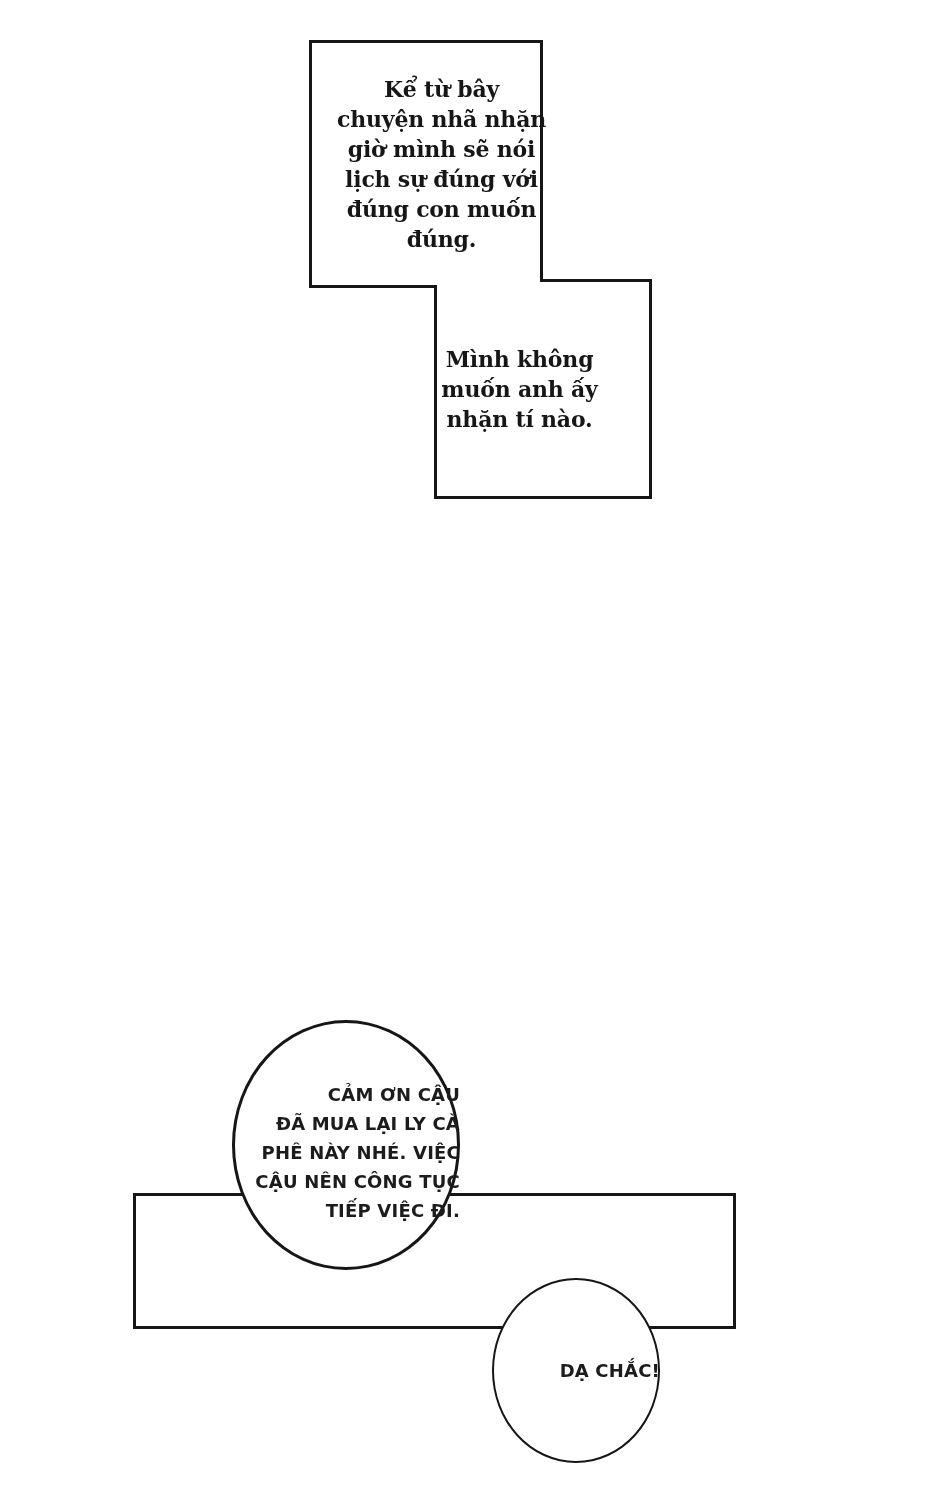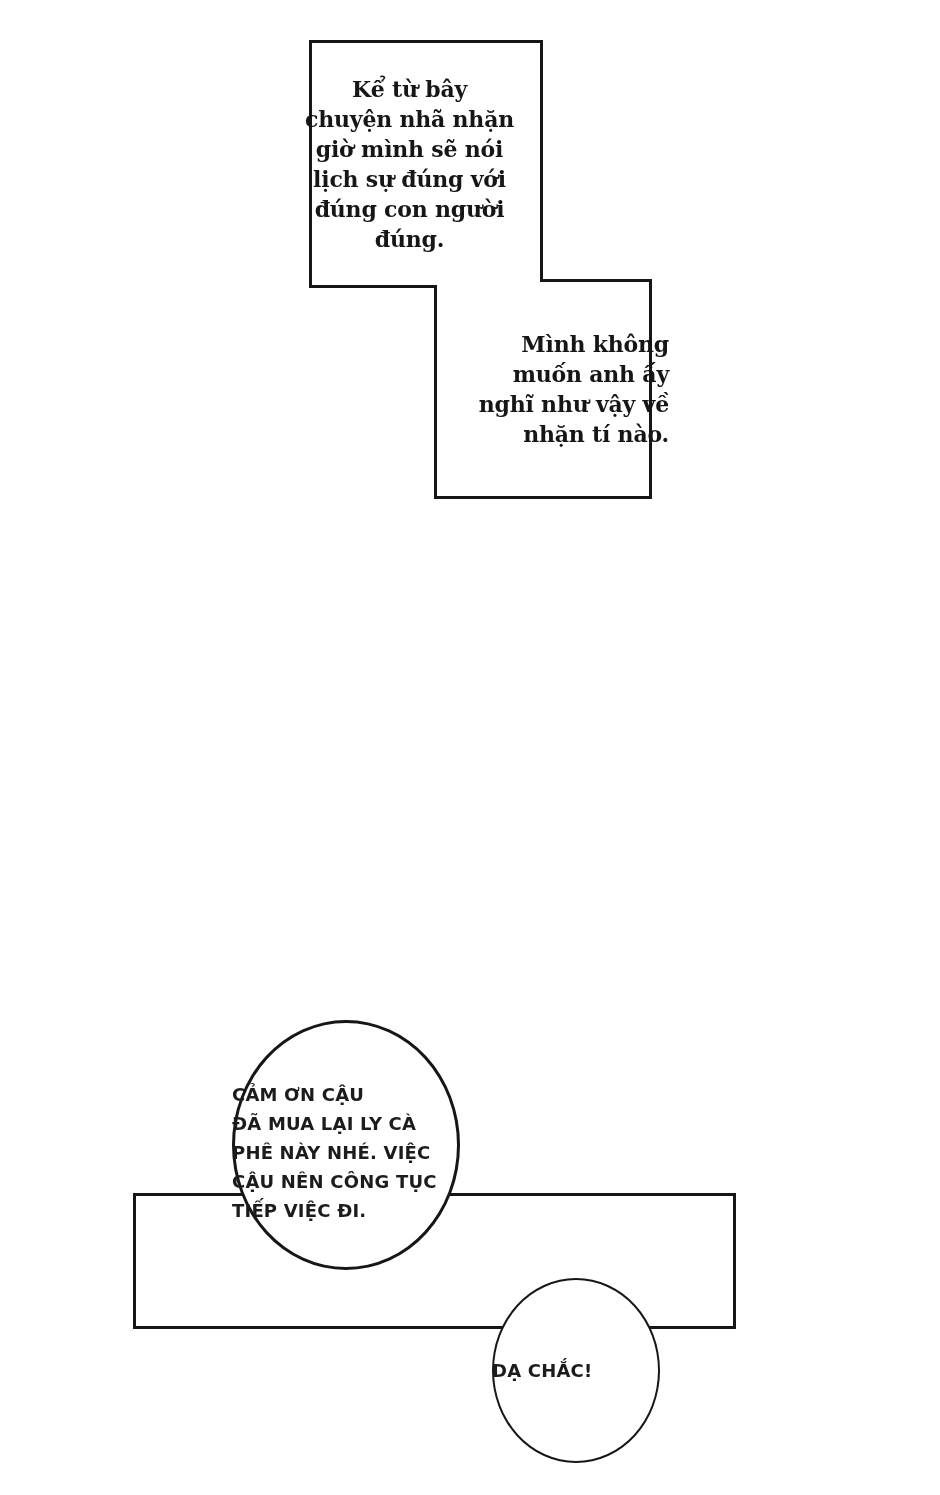--- a/index.html
+++ b/index.html
@@ -37,22 +37,22 @@
     align-items: center;
     justify-content: center;
     text-align: center;
     color: #161616;
     font-family: "DejaVu Serif", serif;
     font-weight: bold;
     font-size: 22px;
     line-height: 30px;
     letter-spacing: -0.2px;
   }
-  .box1-text { left: 309px; top: 40px;  width: 201px; height: 248px; }
-  .box2-text { left: 458px; top: 279px; width: 211px; height: 220px; align-items: flex-end; }
+  .box1-text { left: 309px; top: 40px;  width: 201px; height: 248px; padding-left: 32px; }
+  .box2-text { left: 414px; top: 279px; width: 211px; height: 220px; }
 
   
   .panel-rect {
     position: absolute;
     left: 133px; top: 1193px;
     width: 603px; height: 136px;
     background: #ffffff;
     border: 3px solid #161616;
     box-sizing: border-box;
     z-index: 1;
@@ -66,21 +66,21 @@
     z-index: 2;
   }
   .bubble-oval   { left: 232px; top: 1020px; width: 228px; height: 250px; }
   .bubble-circle { left: 492px; top: 1278px; width: 168px; height: 185px; border-width: 2.5px; }
 
   .bubble-text {
     position: absolute;
     z-index: 3;
     display: flex;
     flex-direction: column;
-    align-items: flex-start;
+    align-items: flex-end;
     justify-content: center;
     text-align: center;
     color: #1c1c1c;
     font-family: "DejaVu Sans", sans-serif;
     font-weight: bold;
     font-size: 18px;
     line-height: 29px;
     letter-spacing: 0.2px;
   }
   .oval-text   { left: 232px; top: 1020px; width: 228px; height: 250px; padding-top: 14px; box-sizing: border-box; }
@@ -97,28 +97,27 @@
   <div class="panel-border box2-border"></div>
 
   <div class="panel-fill box1-fill"></div>
   <div class="panel-fill box2-fill"></div>
 
   <div class="box-text box1-text">
     <div class="text-line">Kể từ bây</div>
     <div class="text-line">chuyện nhã nhặn</div>
     <div class="text-line">giờ mình sẽ nói</div>
     <div class="text-line">lịch sự đúng với</div>
-    <div class="text-line">đúng con người</div>
+    <div class="text-line">đúng con muốn</div>
     <div class="text-line">đúng.</div>
   </div>
 
   <div class="box-text box2-text">
     <div class="text-line">Mình không</div>
     <div class="text-line">muốn anh ấy</div>
-    <div class="text-line">nghĩ như vậy về</div>
     <div class="text-line">nhặn tí nào.</div>
   </div>
 
   <div class="panel-rect"></div>
 
   <div class="bubble bubble-oval"></div>
   <div class="bubble-text oval-text">
     <div class="text-line">CẢM ƠN CẬU</div>
     <div class="text-line">ĐÃ MUA LẠI LY CÀ</div>
     <div class="text-line">PHÊ NÀY NHÉ. VIỆC</div>

